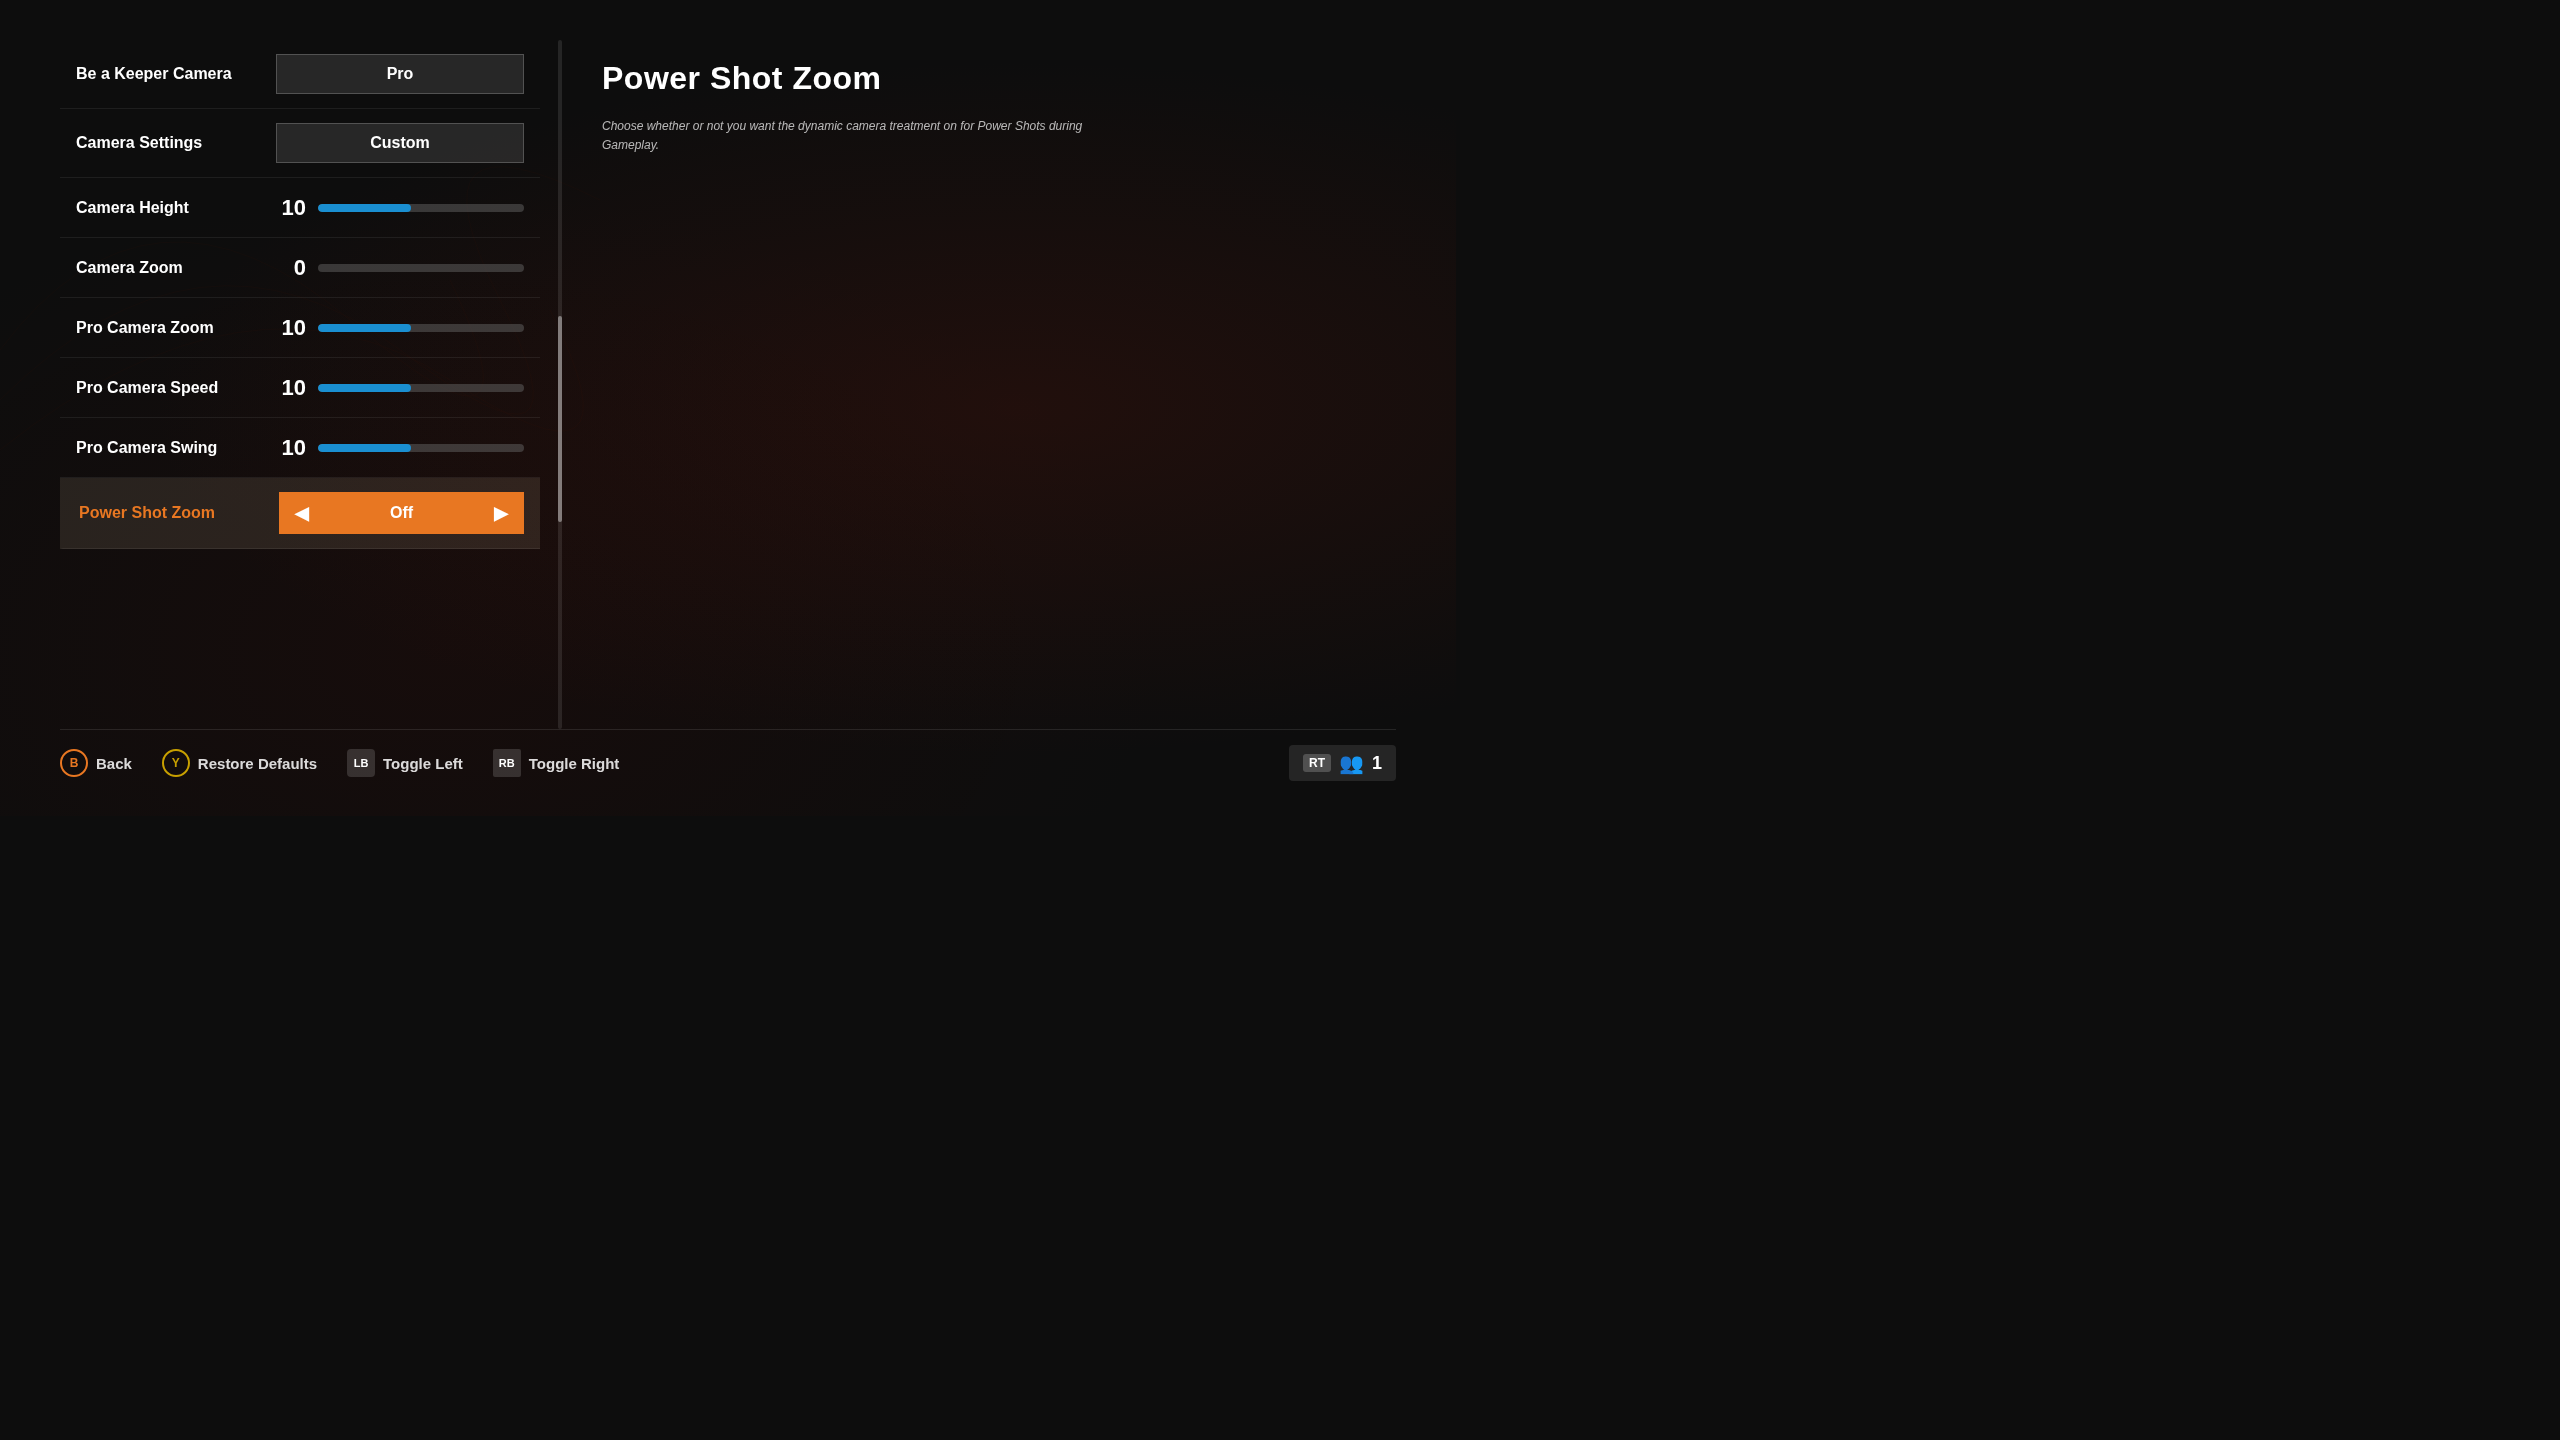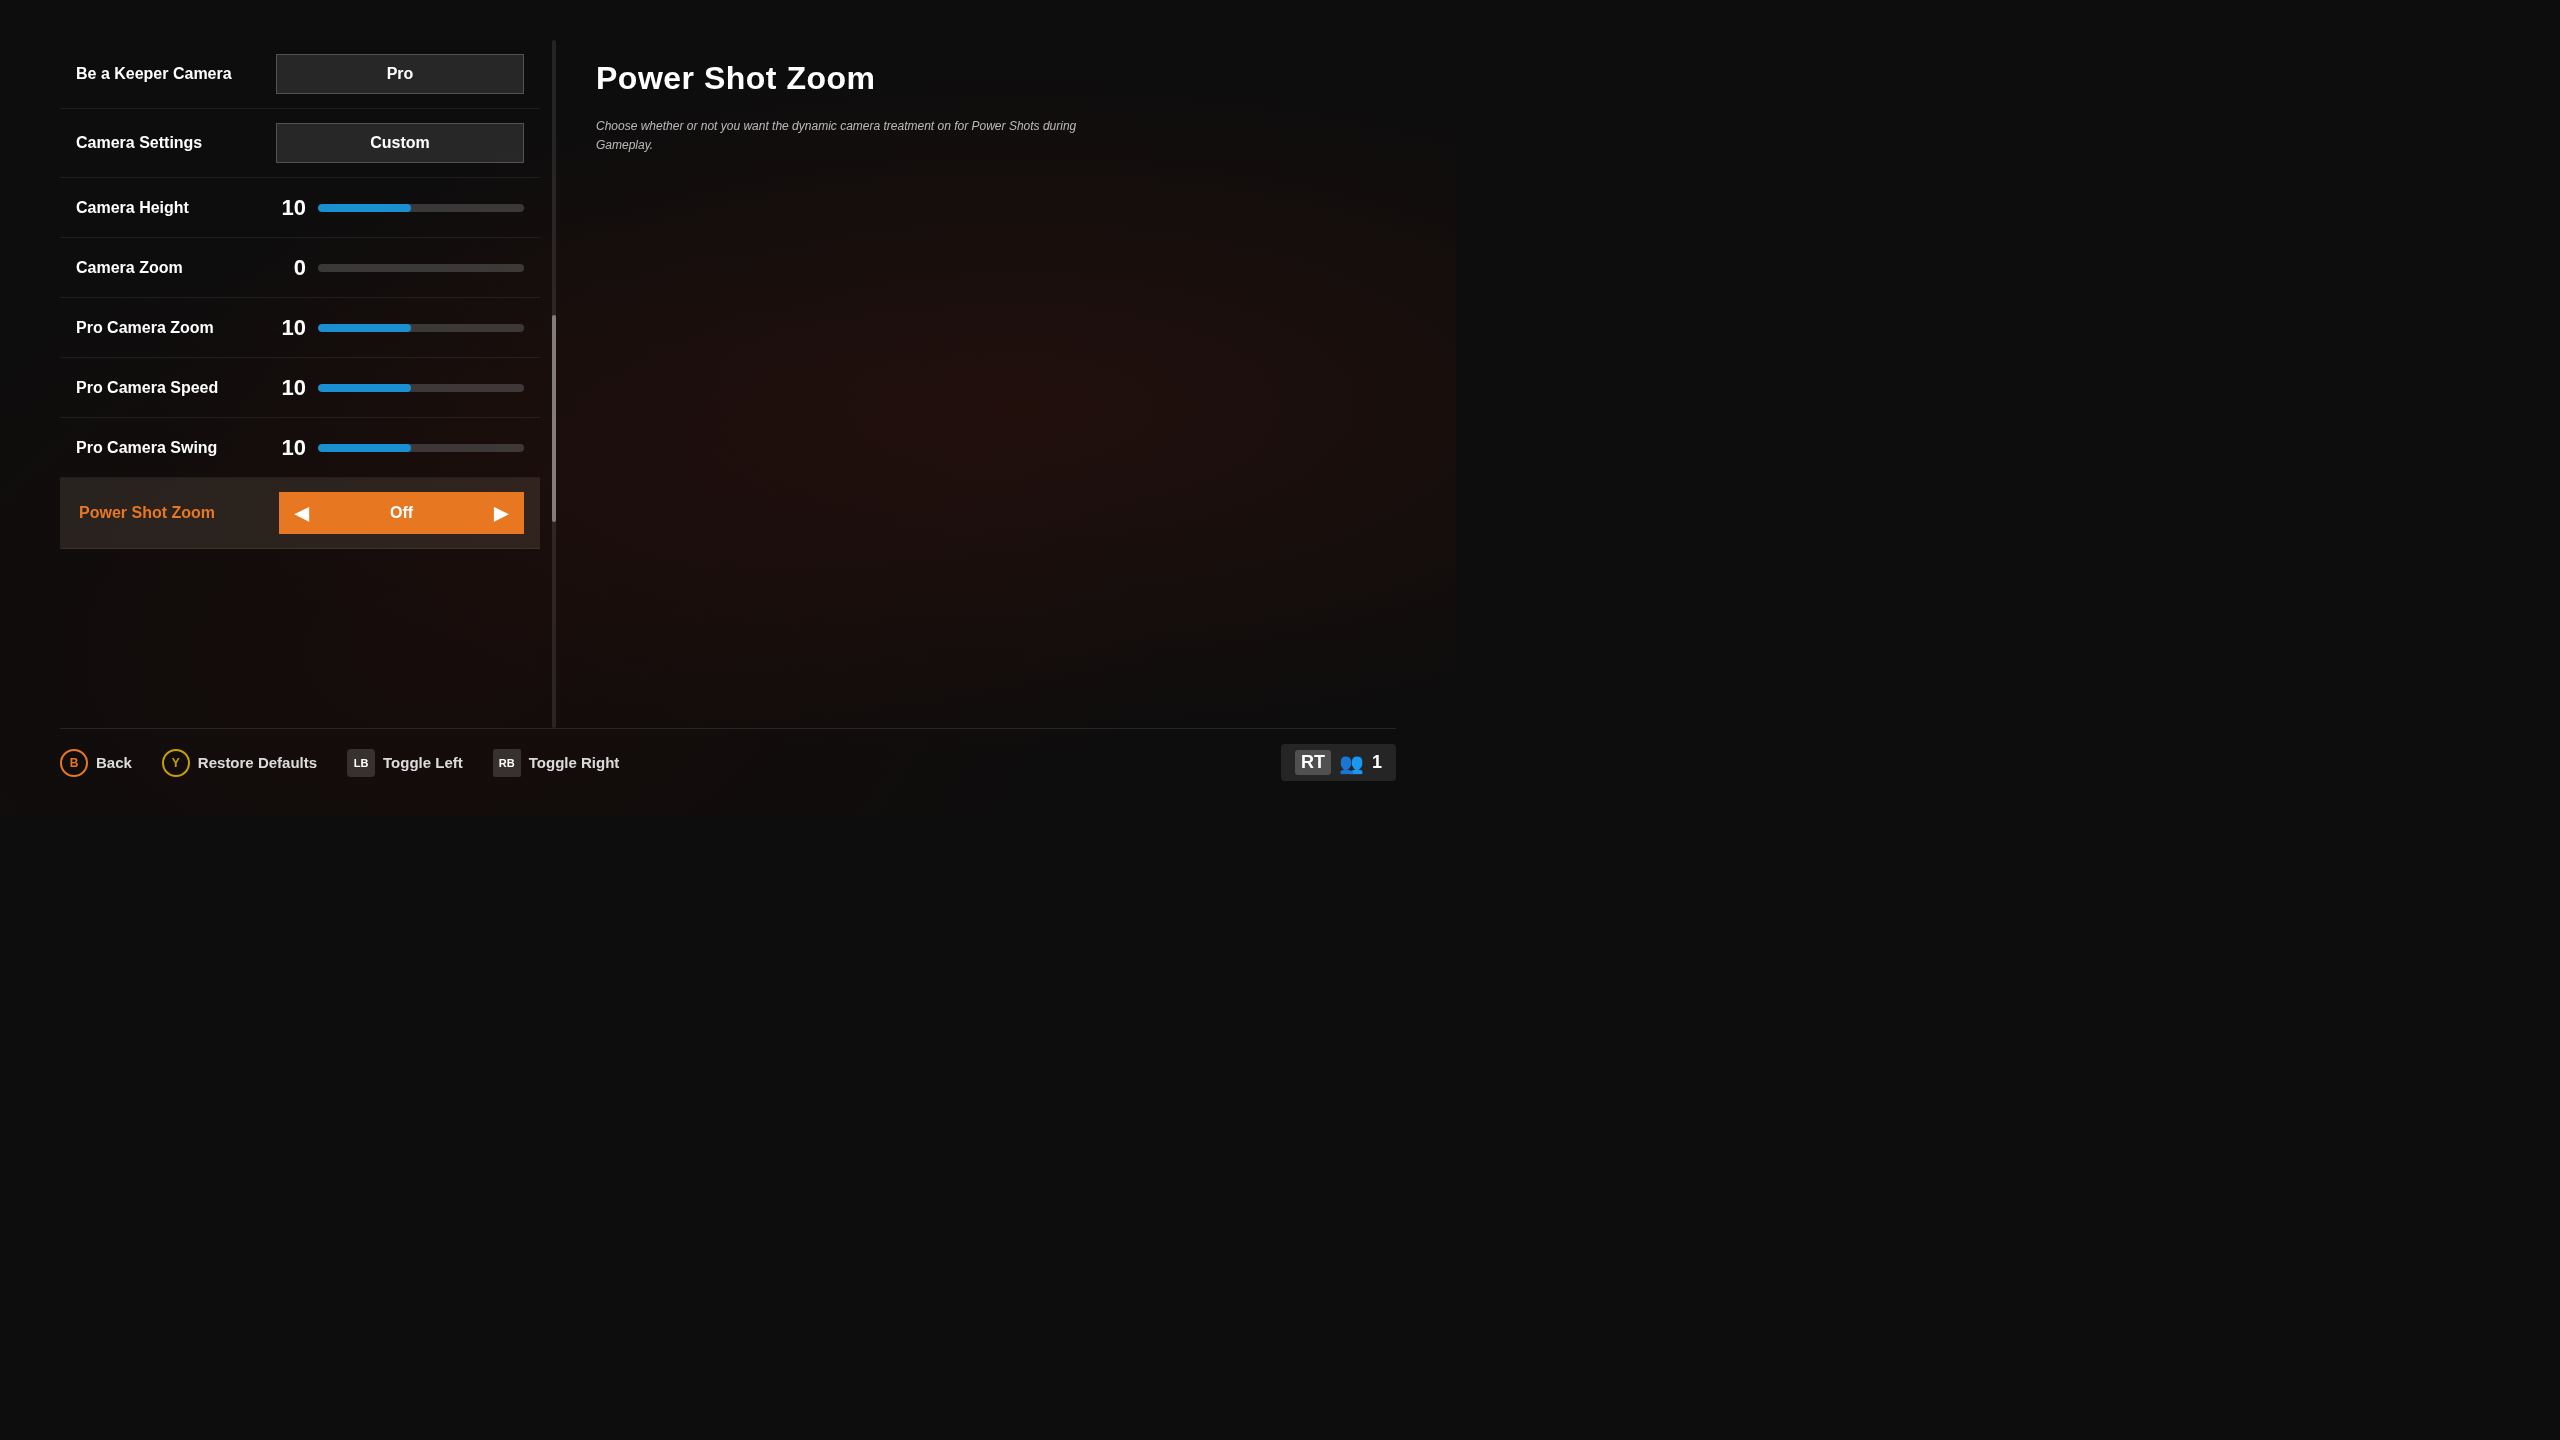--- a/index.html
+++ b/index.html
@@ -286,21 +286,21 @@
       gap: 8px;
       background: rgba(255,255,255,0.1);
       padding: 6px 14px;
       border-radius: 4px;
     }
 
     .rt-badge {
       background: rgba(255,255,255,0.2);
       padding: 2px 6px;
       border-radius: 3px;
-      font-size: 18px;
+      font-size: 12px;
       font-weight: 700;
     }
 
     .player-icon {
       font-size: 20px;
     }
 
     .player-count {
       font-size: 18px;
       font-weight: 700;
@@ -321,21 +321,21 @@
       position: absolute;
       top: 40%;
       width: 100%;
       height: 30%;
       background: rgba(255,255,255,0.4);
       border-radius: 2px;
     }
 
     .settings-with-scroll {
       display: flex;
-      gap: 4px;
+      gap: 10px;
     }
   </style>
 </head>
 <body>
 
 <div class="bg-overlay"></div>
 
 <svg class="bg-lines" viewBox="0 0 1456 816">
 
   <g opacity="0.3" stroke="#8B2000" stroke-width="1" fill="none">

